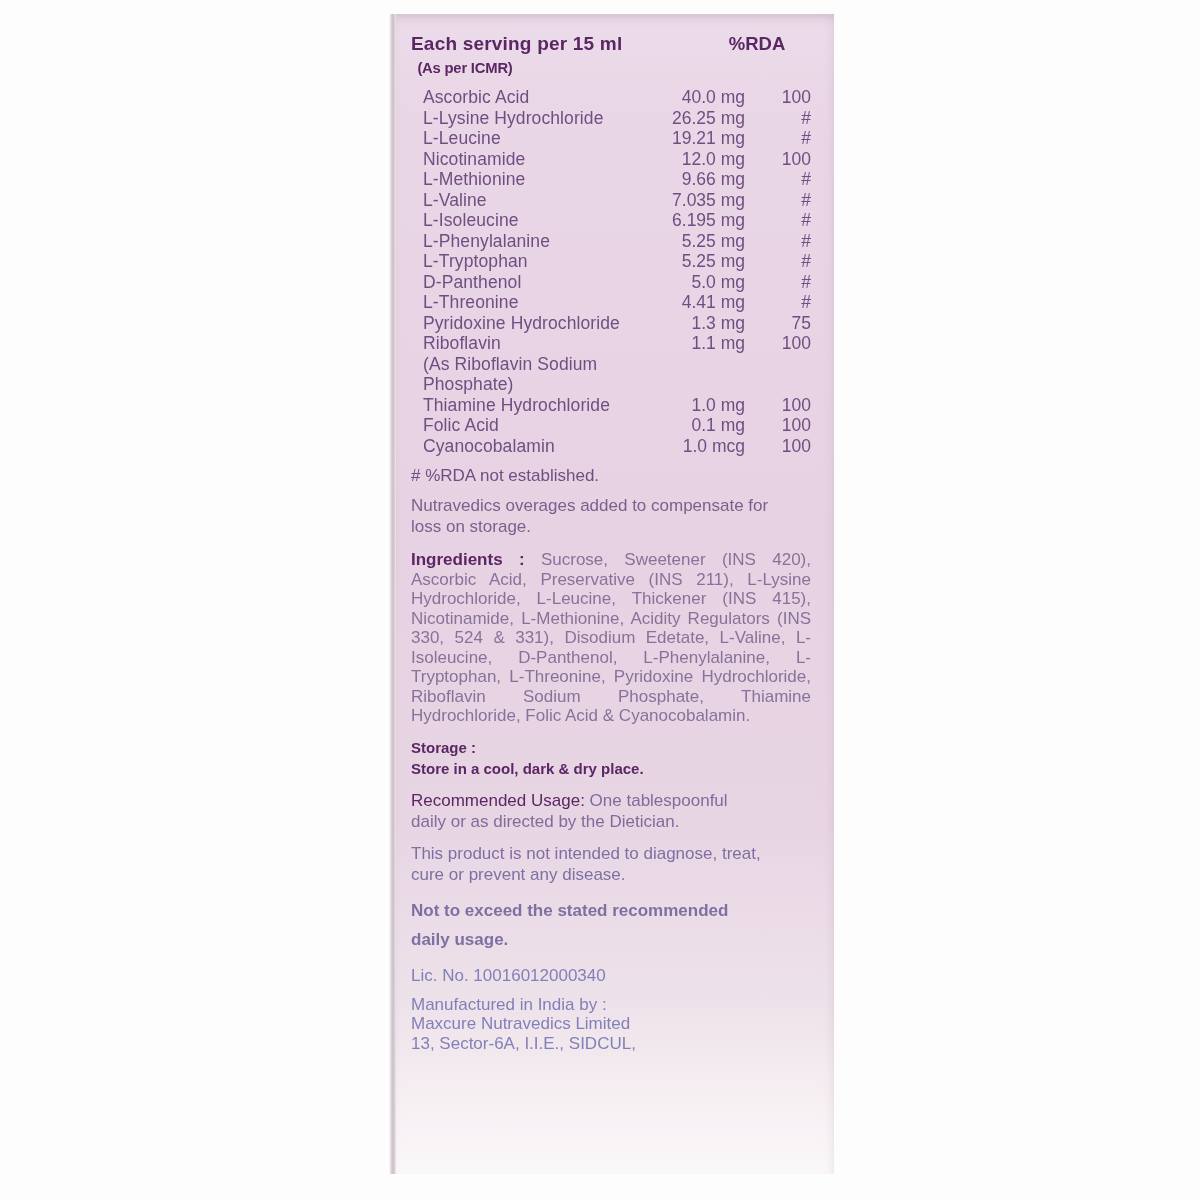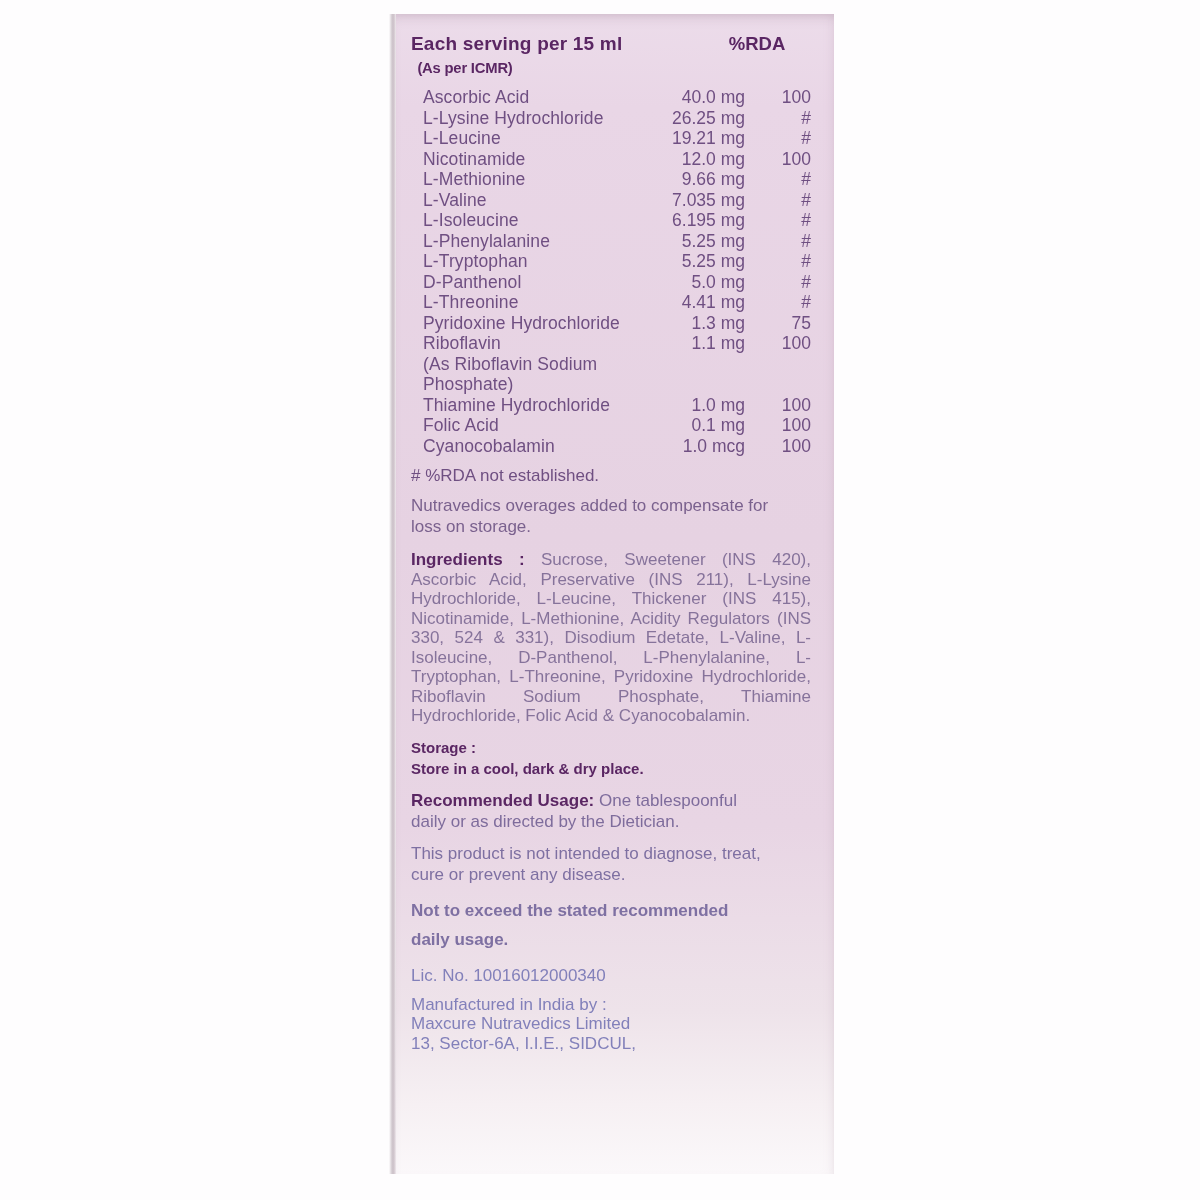--- a/index.html
+++ b/index.html
@@ -124,21 +124,21 @@
     color: #5a2663;
   }
   .storage span { display: block; }
   .usage {
     margin-top: 11px;
     font-size: 17px;
     line-height: 21px;
     max-width: 345px;
     color: #7e6c9c;
   }
-  .usage .lead { font-weight: bold; color: #5a2663; }
+  .usage .lead { font-weight: normal; color: #5a2663; }
   .disclaimer {
     margin-top: 11px;
     font-size: 17px;
     line-height: 21px;
     max-width: 360px;
     color: #7e70a2;
   }
   .limit {
     margin-top: 11px;
     font-size: 17px;

